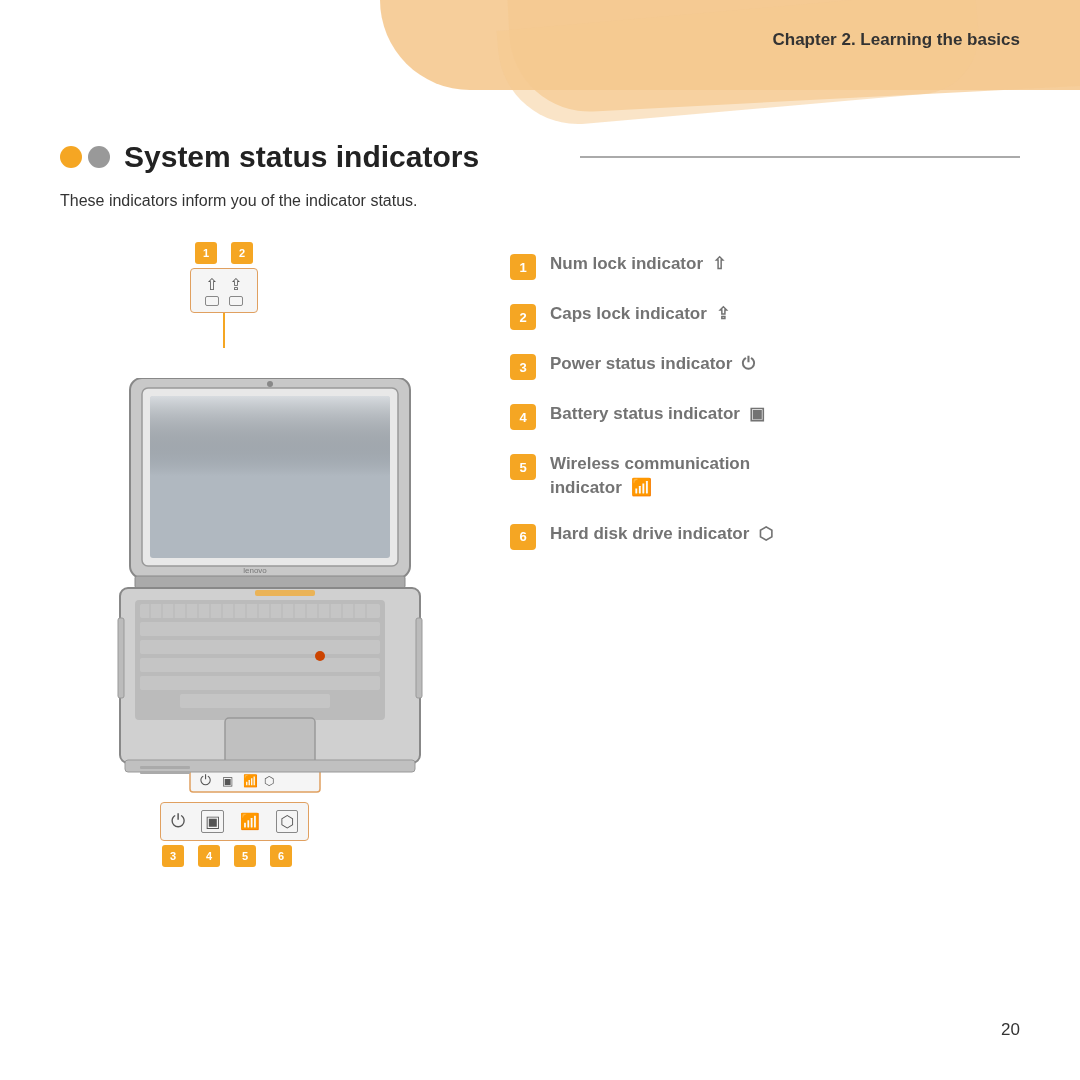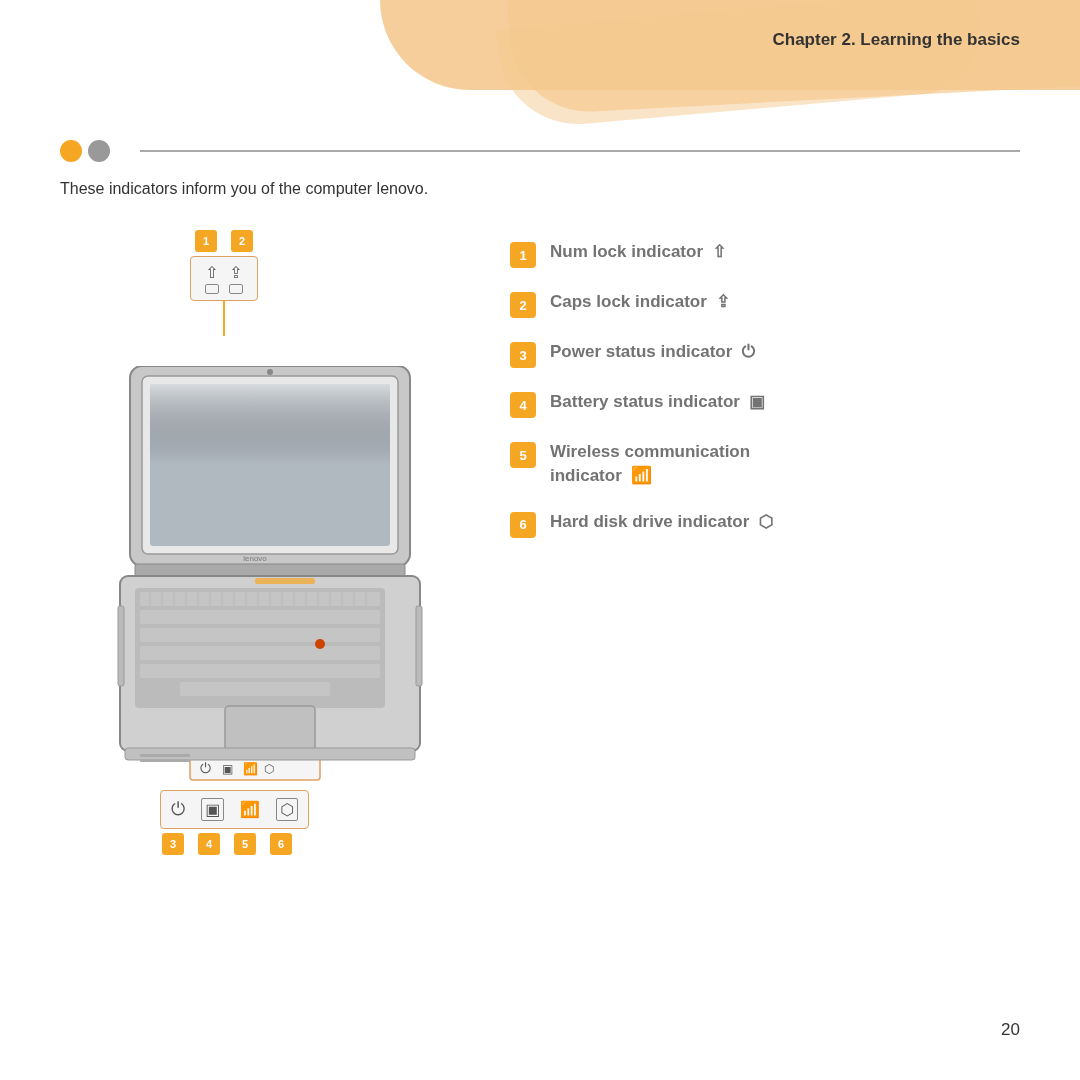--- a/index.html
+++ b/index.html
@@ -266,24 +266,25 @@
   <span>Chapter 2. Learning the basics</span>
 </div>
 
 <div class="main-content">
 
   <div class="section-title-row">
     <div class="title-dots">
       <div class="dot-orange"></div>
       <div class="dot-gray"></div>
     </div>
+    <span class="section-title">System status indicators</span>
     <div class="title-line"></div>
   </div>
 
-  <p class="description">These indicators inform you of the computer lenovo.</p>
+  <p class="description">These indicators inform you of the indicator status.</p>
 
   <div class="content-layout">
 
     <div class="laptop-area">
 
       
       <div class="top-indicators" style="position:relative; display:inline-block;">
         <div class="indicator-nums">
           <div class="badge">1</div>
           <div class="badge">2</div>

